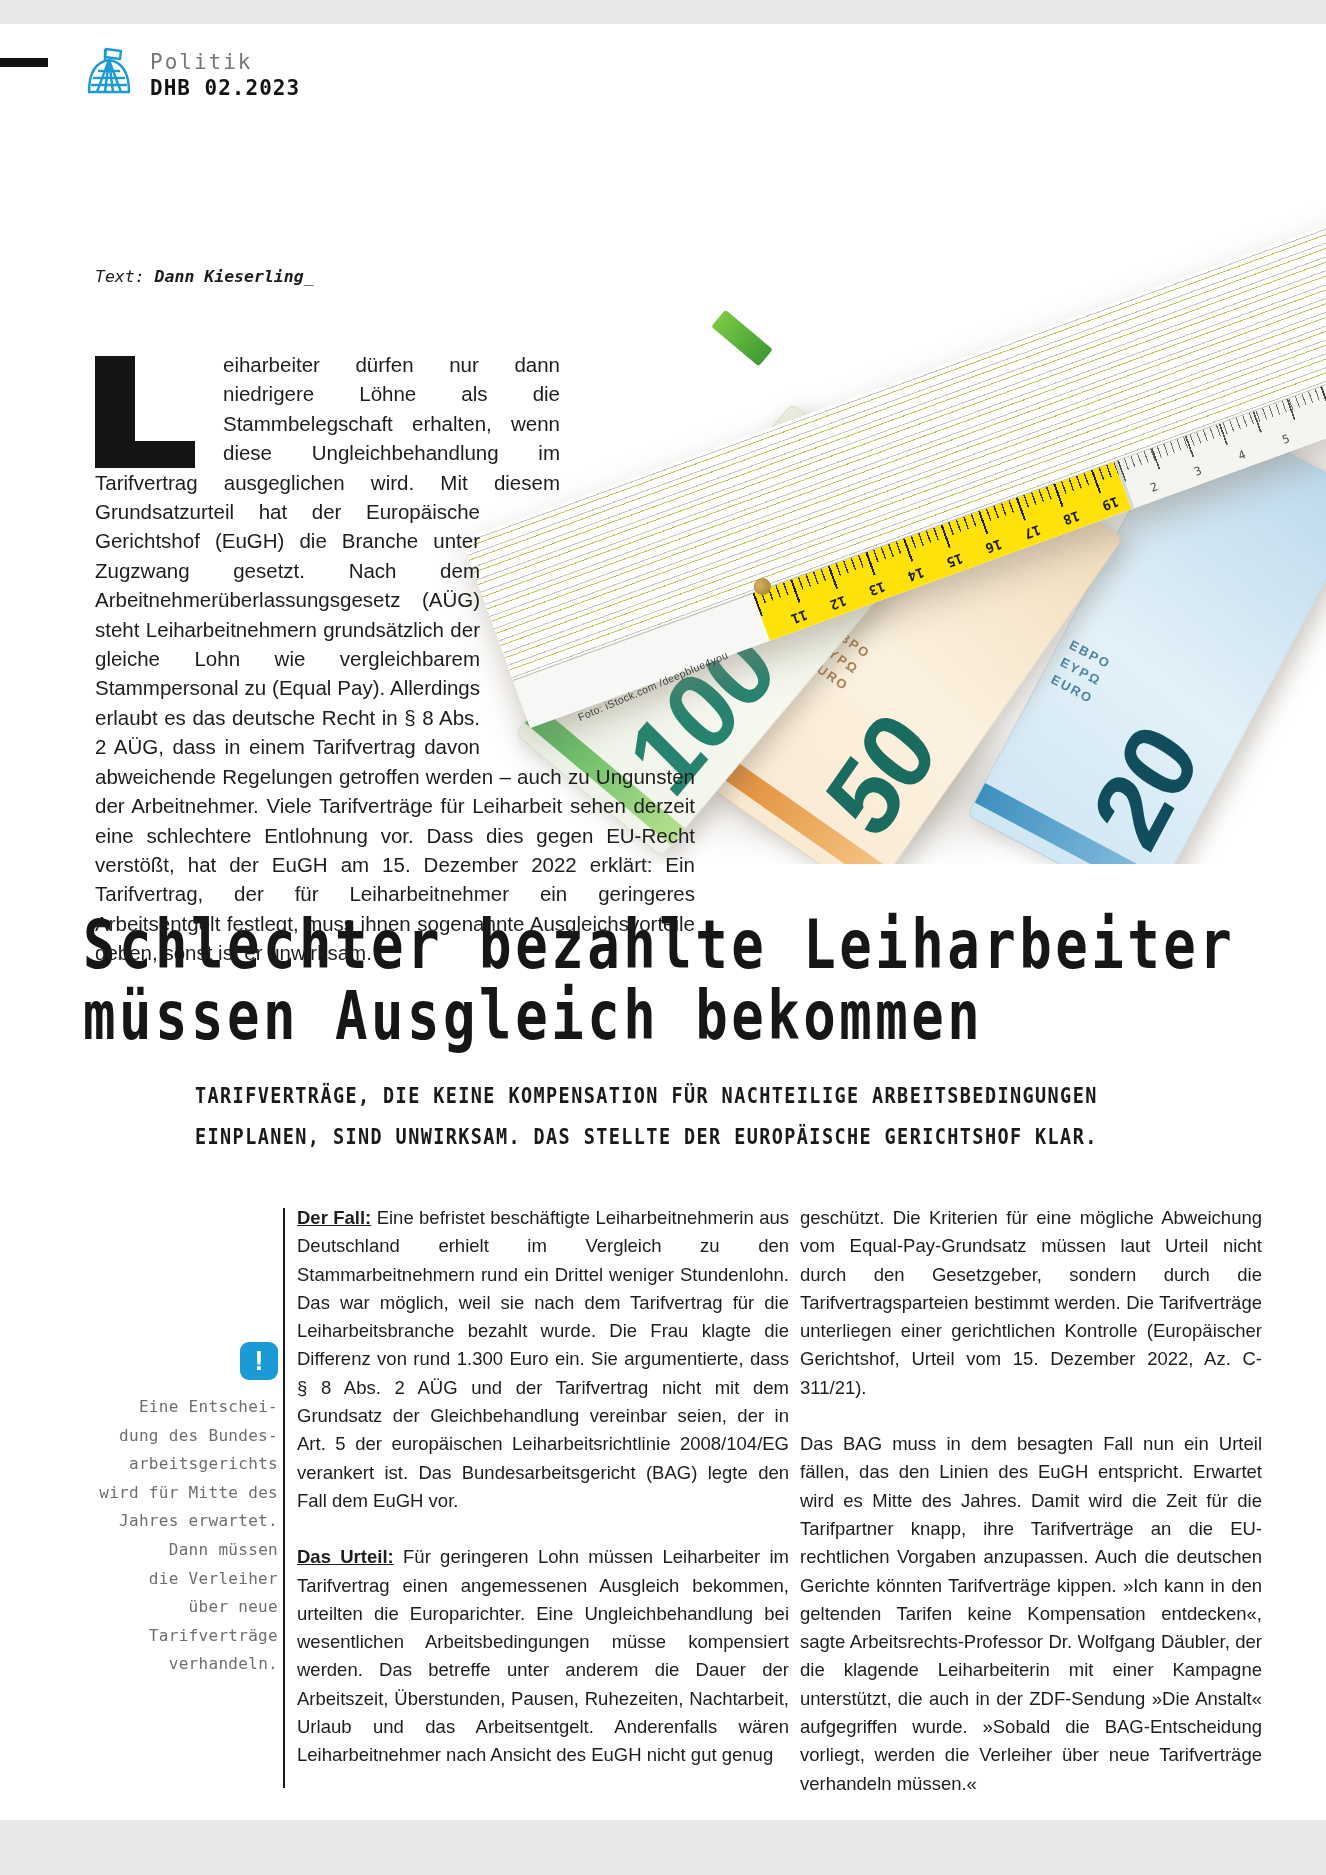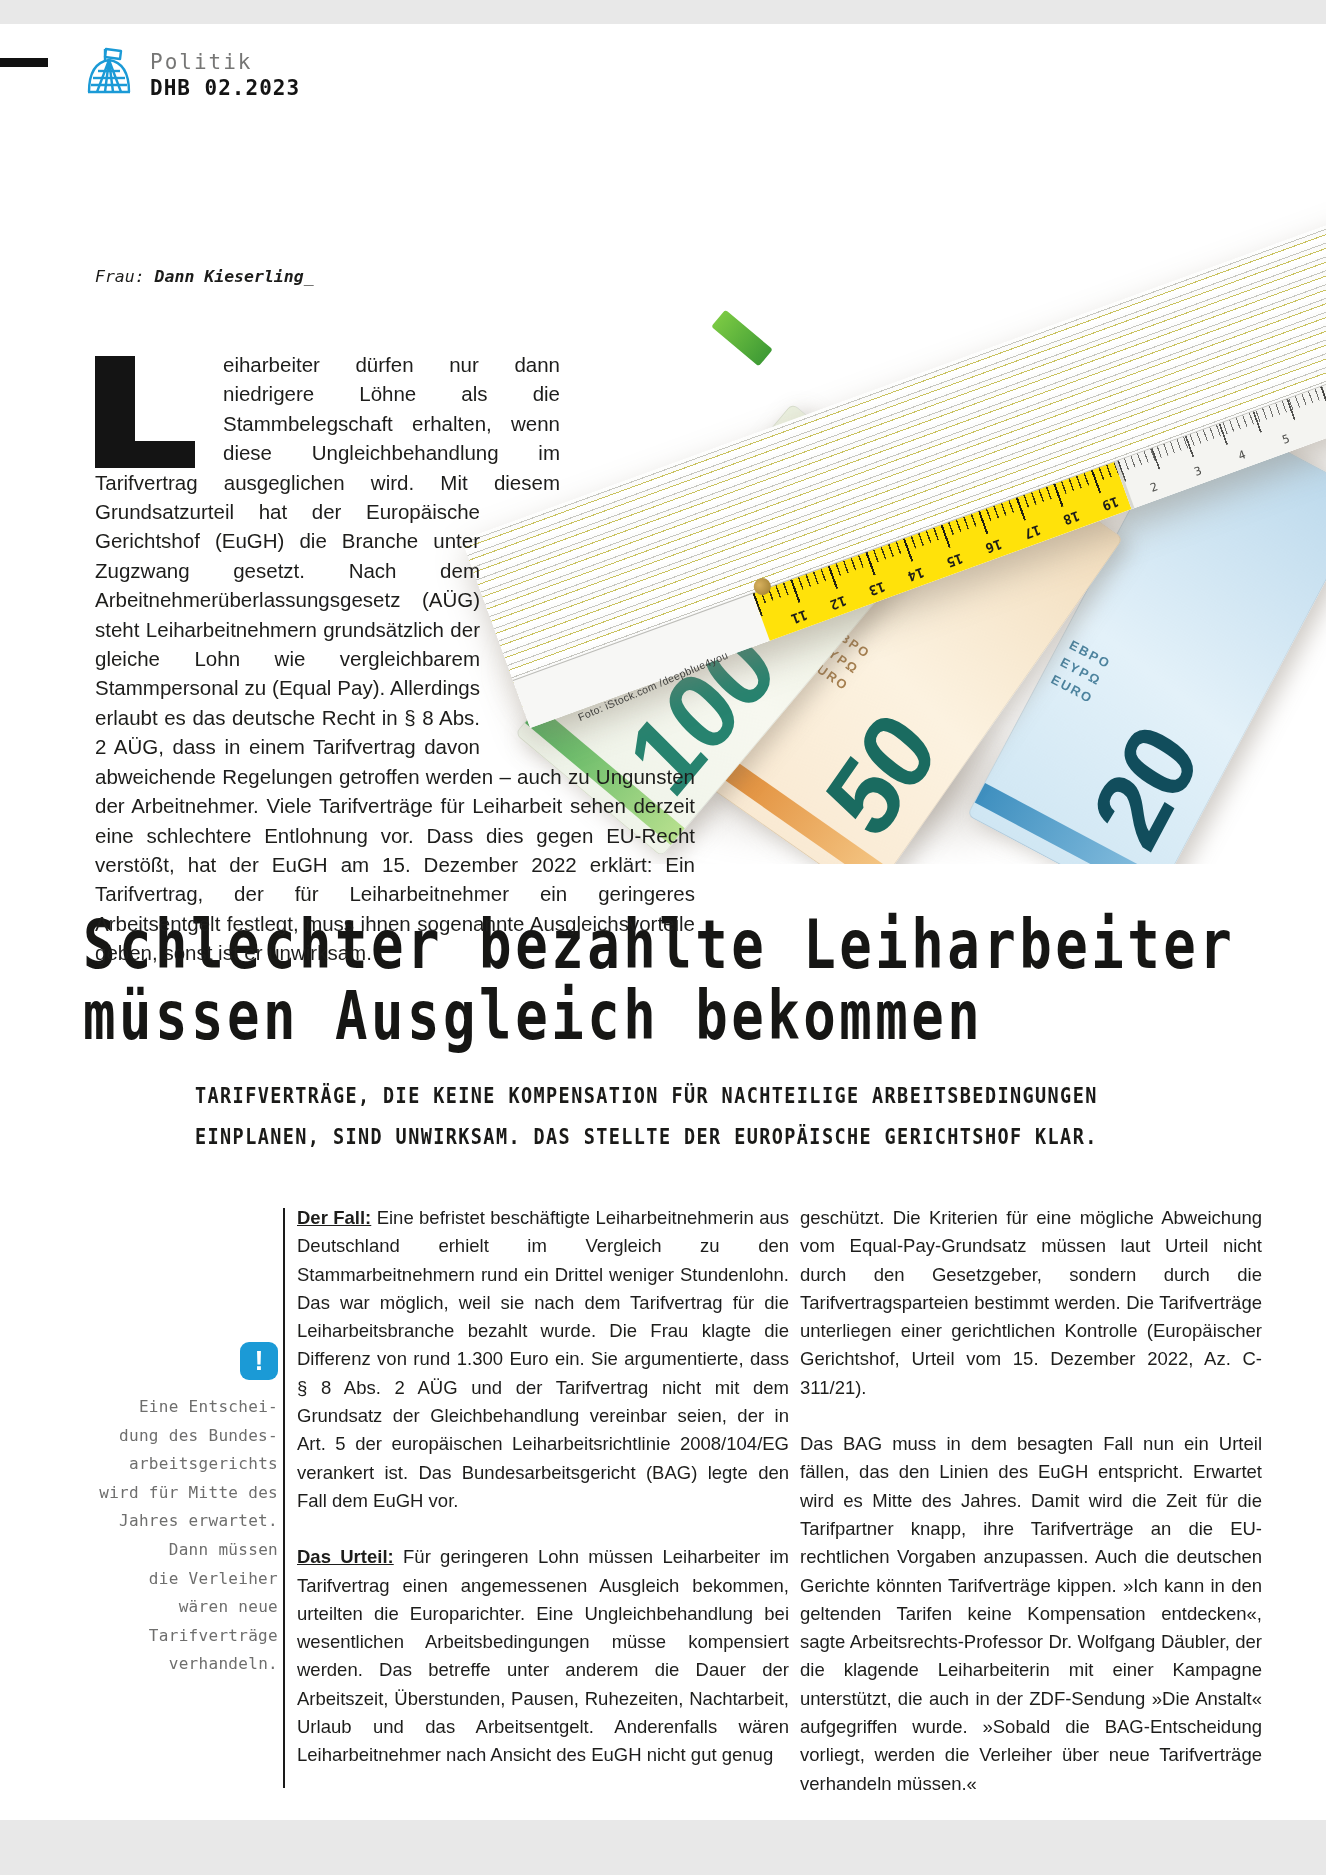--- a/index.html
+++ b/index.html
@@ -128,21 +128,21 @@
       <line x1="25" y1="14" x2="13" y2="46"></line>
       <line x1="25" y1="14" x2="21" y2="46"></line>
       <line x1="25" y1="14" x2="29" y2="46"></line>
       <line x1="25" y1="14" x2="37" y2="46"></line>
       <line x1="4" y1="46" x2="46" y2="46"></line>
     </svg>
   </div>
   <div class="kicker">Politik</div>
   <div class="issue">DHB 02.2023</div>
 
-  <div class="byline"><span>Frau: </span><b>Dann Kieserling</b><span>_</span></div>
+  <div class="byline"><span>Text: </span><b>Dann Kieserling</b><span>_</span></div>
 
   <div class="photo">
     <div class="shadow1"></div>
     <div class="shadow2"></div>
 
     <div class="note note20">
       <div class="endstrip"></div>
       <div class="euro">EURO
 EYPΩ
 EBPO</div>
@@ -201,21 +201,21 @@
 
   <div class="sidebox">
     <span class="badge">!</span>
     <div class="sidetext">Eine Entschei-
 dung des Bundes-
 arbeitsgerichts
 wird für Mitte des
 Jahres erwartet.
 Dann müssen
 die Verleiher
-wären neue
+über neue
 Tarifverträge
 verhandeln.</div>
   </div>
 
   <div class="vrule"></div>
 
   <div class="colmid">
     <p class="body-par"><b>Der Fall:</b><span> Eine befristet beschäftigte Leiharbeitnehmerin aus Deutschland erhielt im Vergleich zu den Stammarbeitnehmern rund ein Drittel weniger Stundenlohn. Das war möglich, weil sie nach dem Tarifvertrag für die Leiharbeitsbranche bezahlt wurde. Die Frau klagte die Differenz von rund 1.300 Euro ein. Sie argumentierte, dass § 8 Abs. 2 AÜG und der Tarifvertrag nicht mit dem Grundsatz der Gleichbehandlung vereinbar seien, der in Art. 5 der europäischen Leiharbeitsrichtlinie 2008/104/EG verankert ist. Das Bundesarbeitsgericht (BAG) legte den Fall dem EuGH vor.</span></p>
     <p class="body-par"><b>Das Urteil:</b><span> Für geringeren Lohn müssen Leiharbeiter im Tarifvertrag einen angemessenen Ausgleich bekommen, urteilten die Europarichter. Eine Ungleichbehandlung bei wesentlichen Arbeitsbedingungen müsse kompensiert werden. Das betreffe unter anderem die Dauer der Arbeitszeit, Überstunden, Pausen, Ruhezeiten, Nachtarbeit, Urlaub und das Arbeitsentgelt. Anderenfalls wären Leiharbeitnehmer nach Ansicht des EuGH nicht gut genug</span></p>
   </div>

